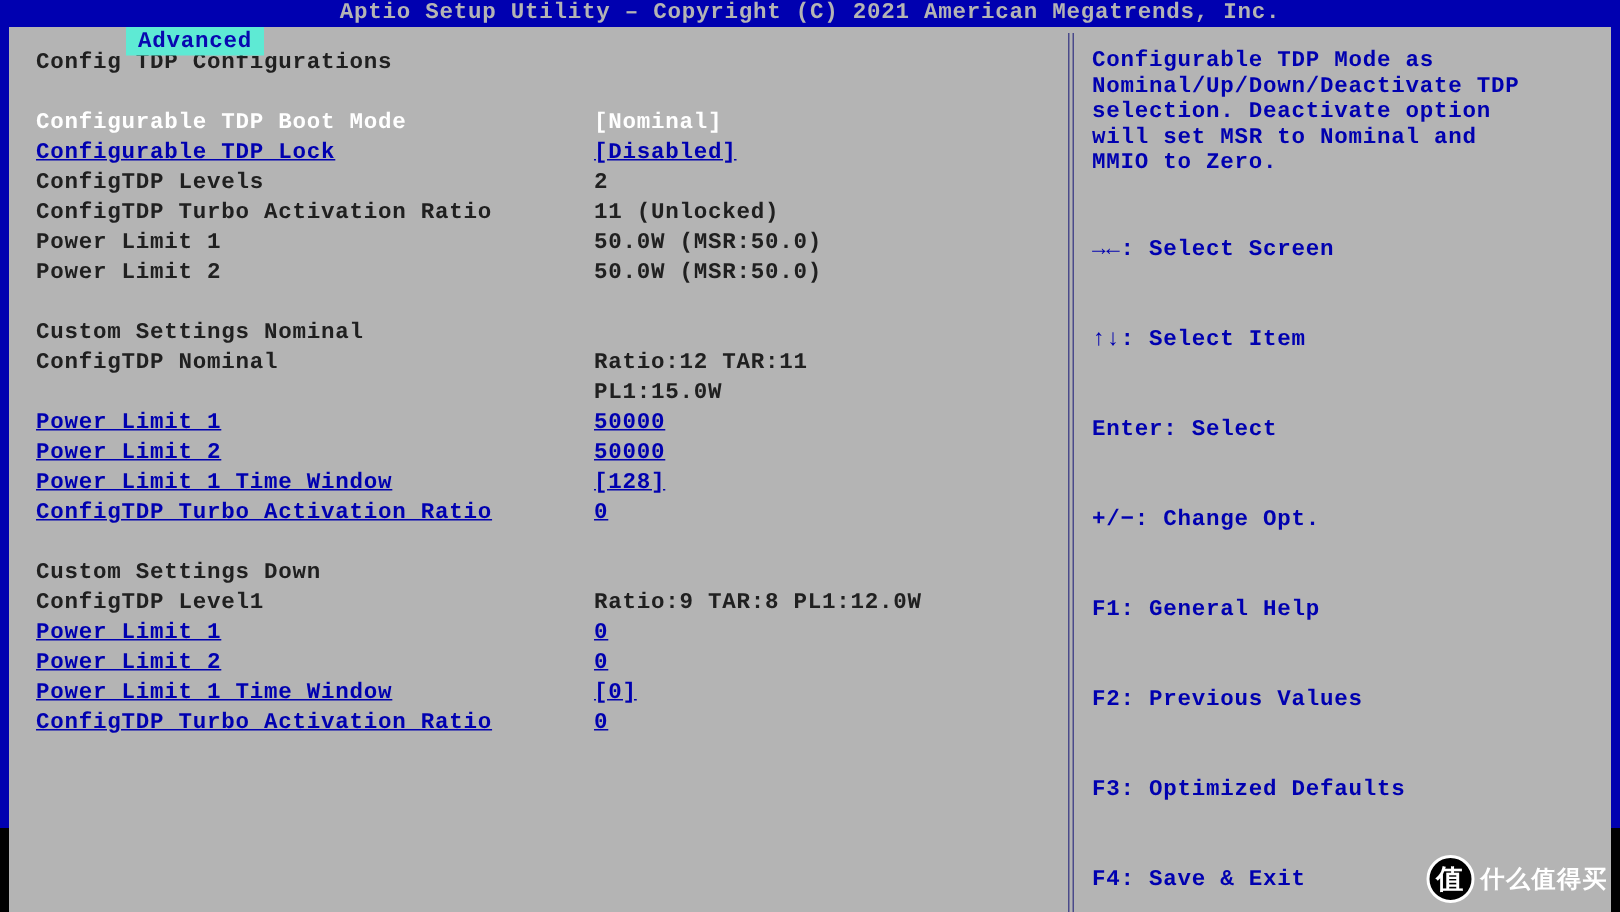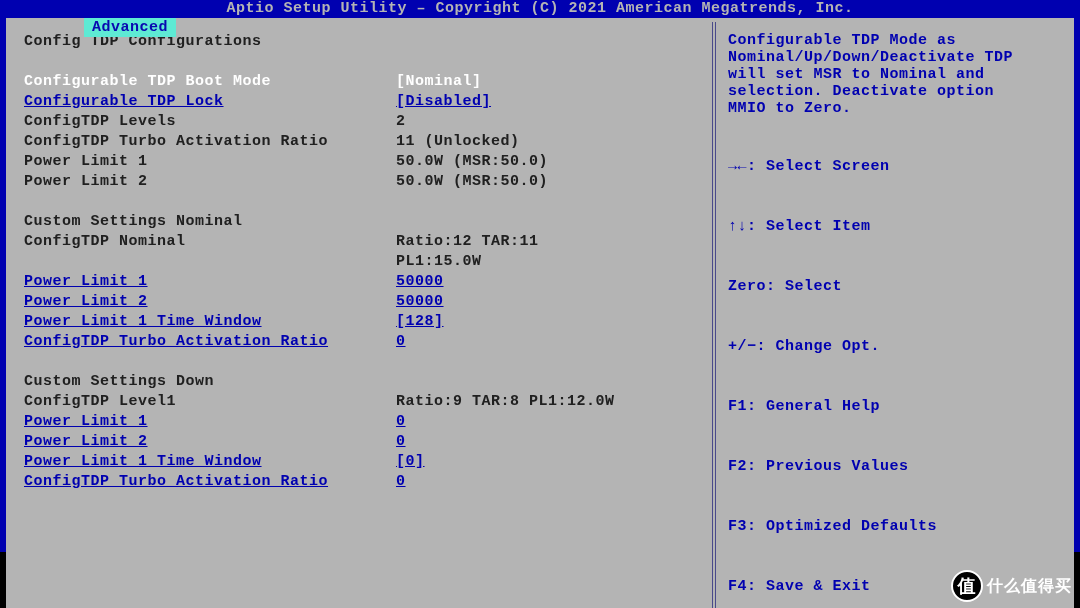--- a/index.html
+++ b/index.html
@@ -191,28 +191,28 @@
         <span class="lbl">ConfigTDP Turbo Activation Ratio</span>
         <span class="val">0</span>
       </div>
 
     </div>
 
     <div class="panel-right">
       <div class="help-top">
         <div>Configurable TDP Mode as</div>
         <div>Nominal/Up/Down/Deactivate TDP</div>
+        <div>selection. Deactivate option</div>
         <div>will set MSR to Nominal and</div>
-        <div>selection. Deactivate option</div>
         <div>MMIO to Zero.</div>
       </div>
       <div class="help-bot">
         <div>→←: Select Screen</div>
         <div>↑↓: Select Item</div>
-        <div>Zero: Select</div>
+        <div>Enter: Select</div>
         <div>+/−: Change Opt.</div>
         <div>F1: General Help</div>
         <div>F2: Previous Values</div>
         <div>F3: Optimized Defaults</div>
         <div>F4: Save &amp; Exit</div>
         
         
       </div>
     </div>
 

